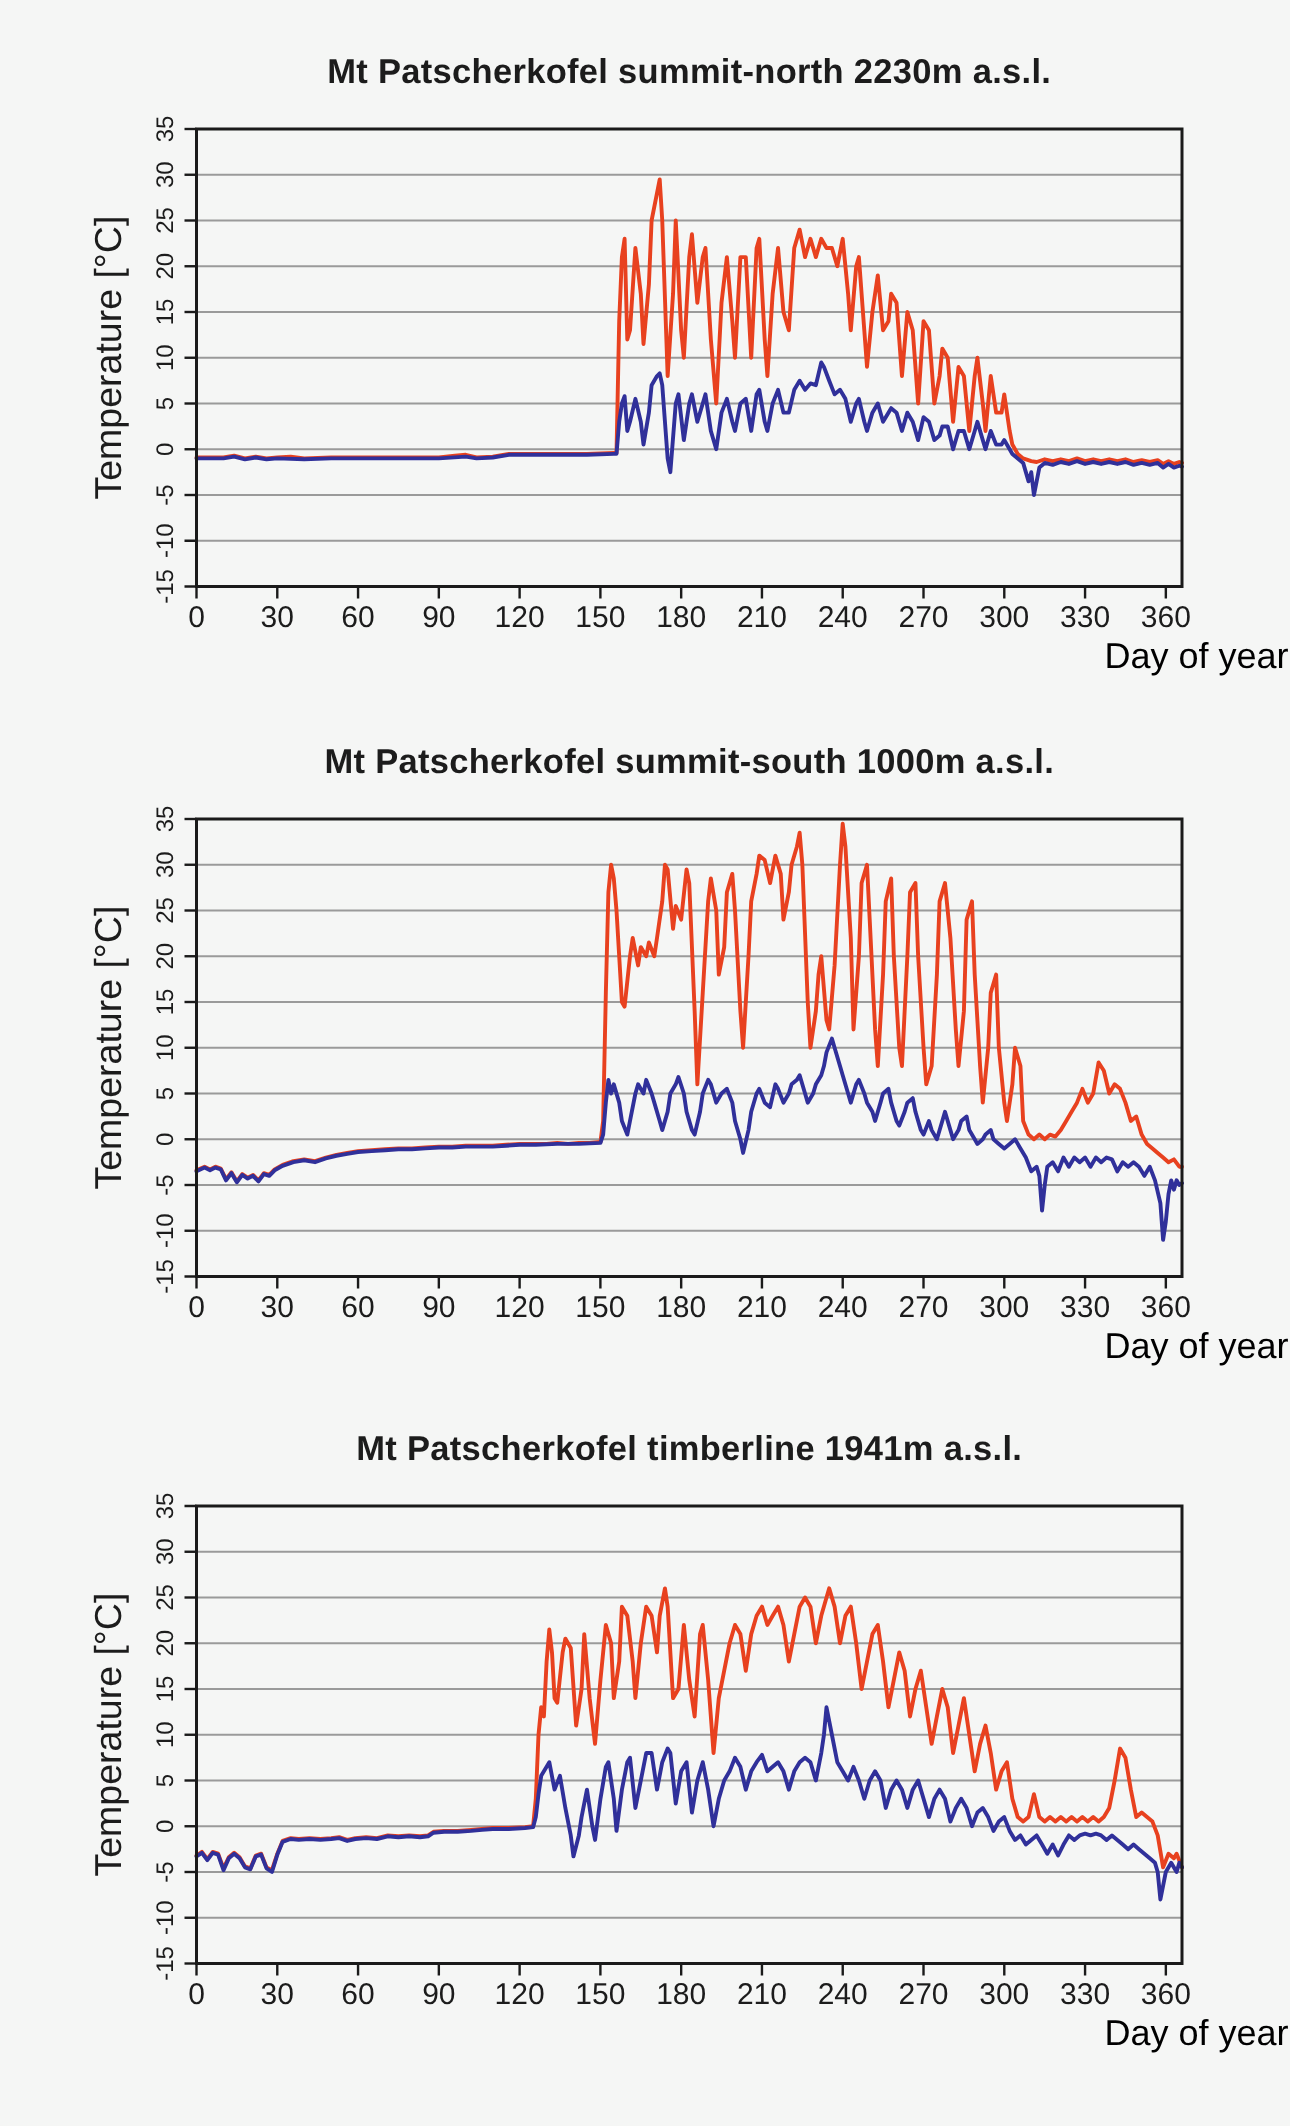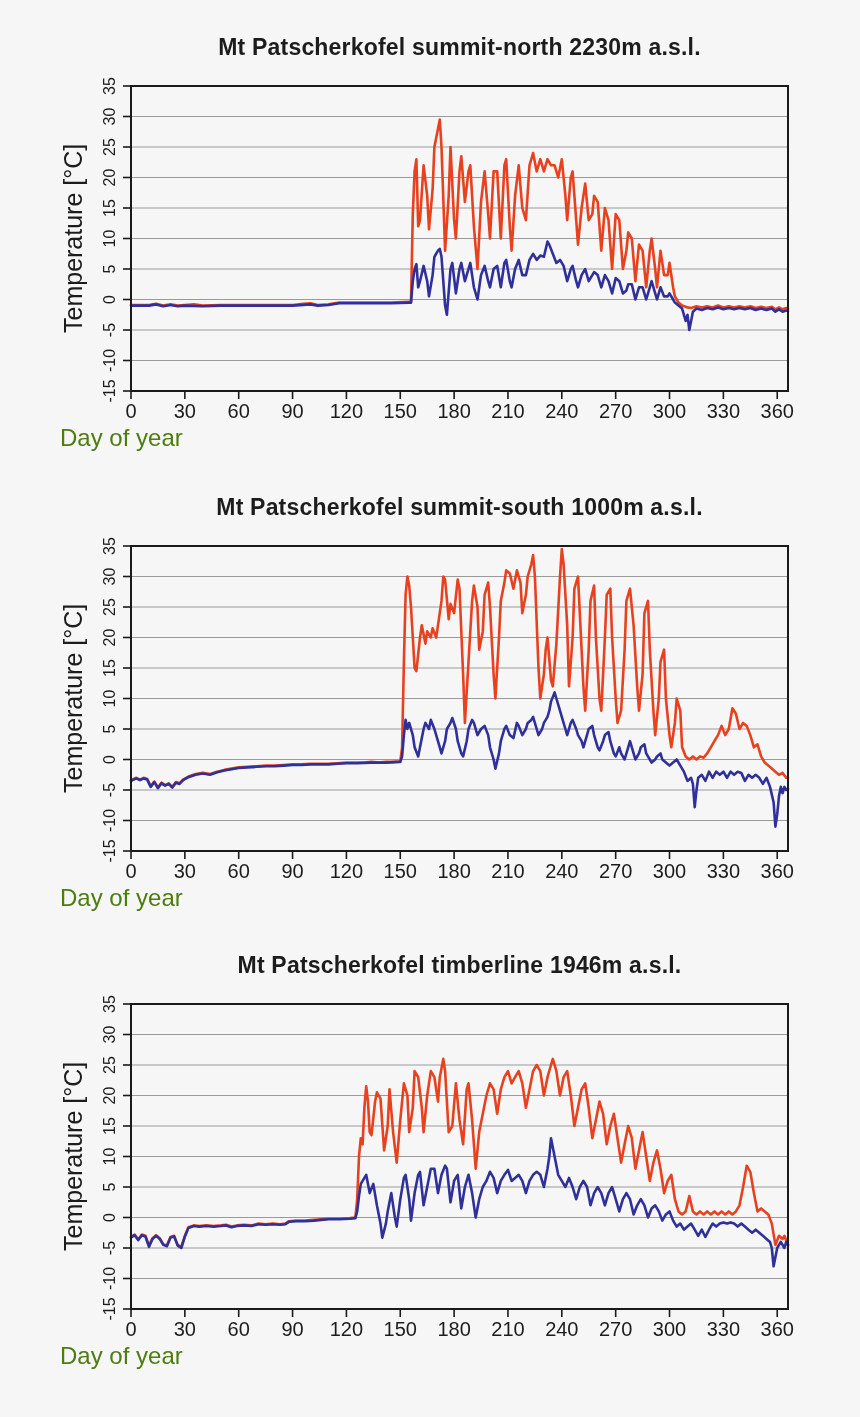--- a/index.html
+++ b/index.html
@@ -24,21 +24,21 @@
     letter-spacing:0.2px;
   }
   .y-axis-label{
     position:absolute;left:58px;top:86px;height:305px;width:30px;
     display:flex;align-items:center;justify-content:center;
     writing-mode:vertical-rl;transform:rotate(180deg);
     font-size:25px;color:#1c1c1c;white-space:nowrap;
   }
   .x-axis-label{
     position:absolute;top:424px;left:60px;right:0;
-    text-align:left;font-size:24px;color:#4d7c0f;
+    text-align:right;font-size:24px;color:#000000;
   }
   svg.plot{position:absolute;left:0;top:0;}
 </style>
 </head>
 <body>
 
 <section class="chart" id="chart-0">
   <h2 class="chart-title">Mt Patscherkofel summit-north 2230m a.s.l.</h2>
   <div class="y-axis-label">Temperature [°C]</div>
   <svg class="plot" width="860" height="455" viewBox="0 0 860 455">
@@ -168,21 +168,21 @@
       <text x="111" y="147" text-anchor="middle" dominant-baseline="middle" font-size="16" fill="#1c1c1c" transform="rotate(-90 111 147)">25</text>
       <line x1="123" y1="116.5" x2="131" y2="116.5" stroke="#1a1a1a" stroke-width="1.6"></line>
       <text x="111" y="116.5" text-anchor="middle" dominant-baseline="middle" font-size="16" fill="#1c1c1c" transform="rotate(-90 111 116.5)">30</text>
       <line x1="123" y1="86" x2="131" y2="86" stroke="#1a1a1a" stroke-width="1.6"></line>
       <text x="111" y="86" text-anchor="middle" dominant-baseline="middle" font-size="16" fill="#1c1c1c" transform="rotate(-90 111 86)">35</text>
     </svg>
   <div class="x-axis-label">Day of year</div>
 </section>
 
 <section class="chart" id="chart-2">
-  <h2 class="chart-title">Mt Patscherkofel timberline 1946m a.s.l.</h2>
+  <h2 class="chart-title">Mt Patscherkofel timberline 1941m a.s.l.</h2>
   <div class="y-axis-label">Temperature [°C]</div>
   <svg class="plot" width="860" height="455" viewBox="0 0 860 455">
       <line x1="131" y1="360.5" x2="788" y2="360.5" stroke="#9a9a9a" stroke-width="1.2"></line>
       <line x1="131" y1="330" x2="788" y2="330" stroke="#9a9a9a" stroke-width="1.2"></line>
       <line x1="131" y1="299.5" x2="788" y2="299.5" stroke="#9a9a9a" stroke-width="1.2"></line>
       <line x1="131" y1="269" x2="788" y2="269" stroke="#9a9a9a" stroke-width="1.2"></line>
       <line x1="131" y1="238.5" x2="788" y2="238.5" stroke="#9a9a9a" stroke-width="1.2"></line>
       <line x1="131" y1="208" x2="788" y2="208" stroke="#9a9a9a" stroke-width="1.2"></line>
       <line x1="131" y1="177.5" x2="788" y2="177.5" stroke="#9a9a9a" stroke-width="1.2"></line>
       <line x1="131" y1="147" x2="788" y2="147" stroke="#9a9a9a" stroke-width="1.2"></line>

